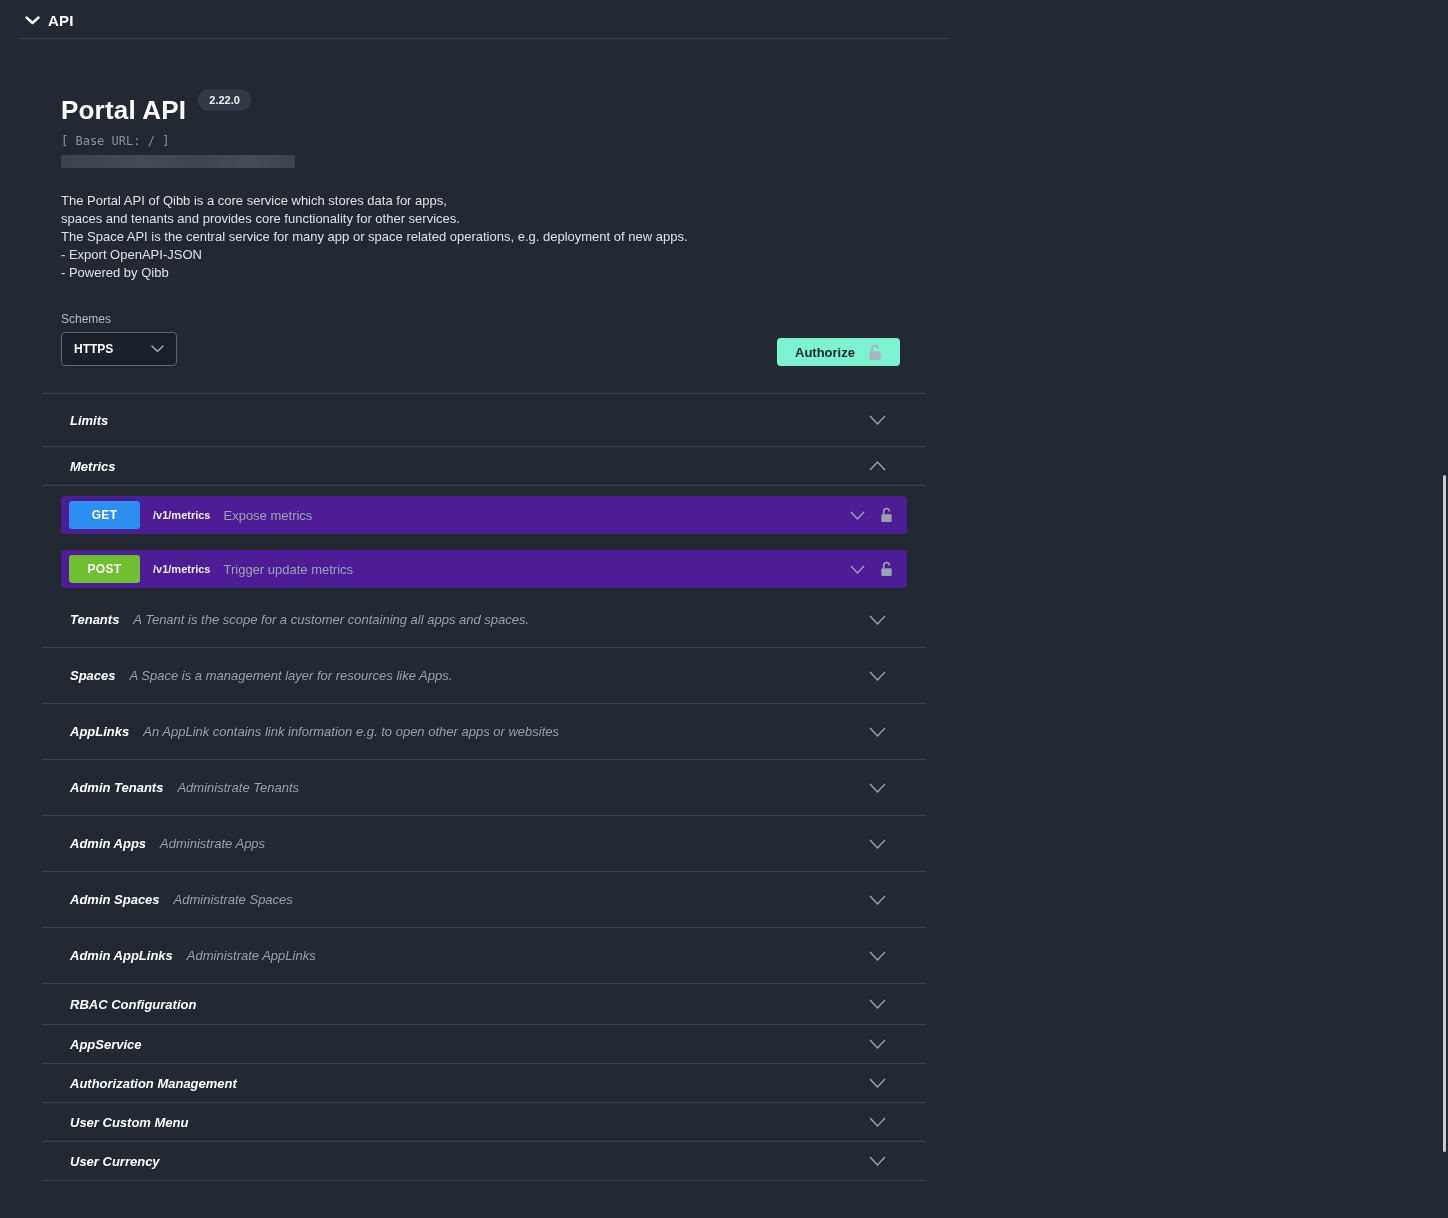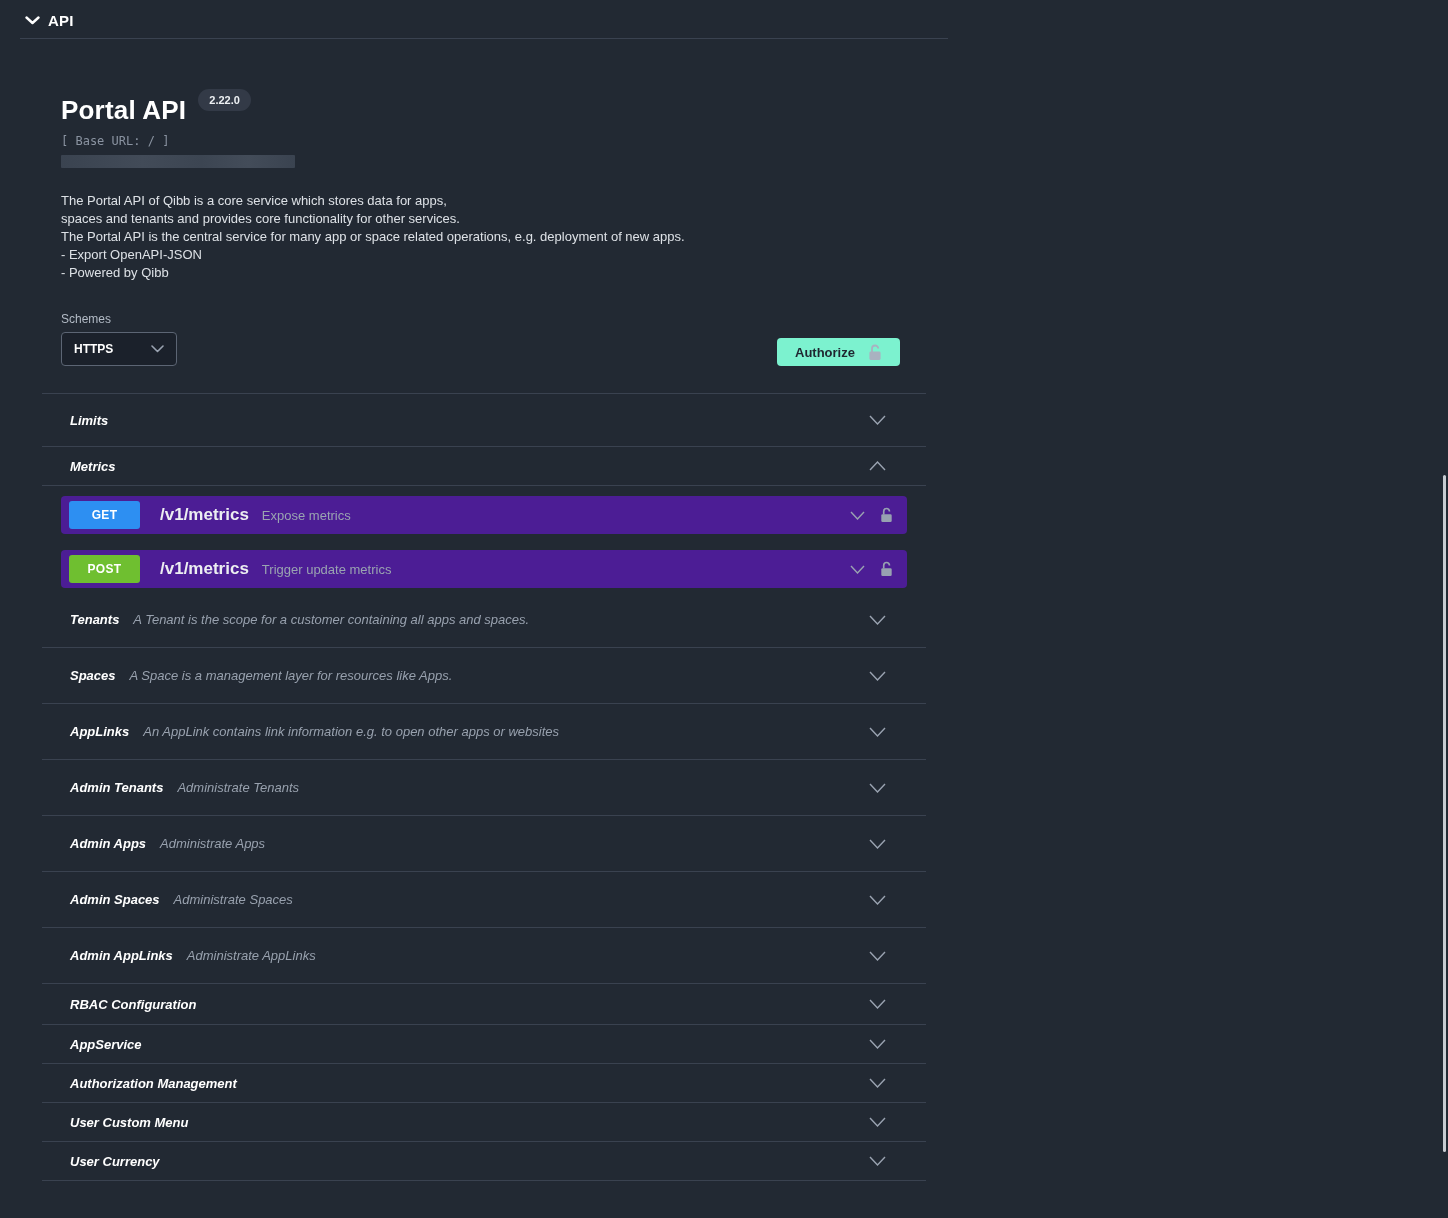--- a/index.html
+++ b/index.html
@@ -96,21 +96,21 @@
   }
   .opblock.get  { margin-top:10px; }
   .opblock.post { margin-top:16px; }
   .method-badge {
     width:71px; height:28px; border-radius:3px;
     display:flex; align-items:center; justify-content:center;
     font-size:12px; font-weight:700; color:#ffffff; letter-spacing:.3px;
   }
   .method-badge.get  { background:#2d8ff2; }
   .method-badge.post { background:#6fbf30; }
-  .op-path { margin-left:20px; font-size:17px; font-weight:700; color:#eceef1; }
+  .op-path { margin-left:13px; font-size:11px; font-weight:700; color:#eceef1; }
   .op-summary { margin-left:13px; font-size:13px; color:#9aa4b1; }
   .op-right { margin-left:auto; display:flex; align-items:center; gap:15px; }
 
   
   .scroll-thumb {
     position:absolute; right:2px; top:475px;
     width:3px; height:677px; border-radius:2px;
     background:#c6cbd1; cursor:grab;
   }
 </style>
@@ -133,21 +133,21 @@
     <div class="info">
       <div class="title-row">
         <h1>Portal API</h1>
         <span class="version-badge">2.22.0</span>
       </div>
       <div class="base-url">[ Base URL: / ]</div>
       <div class="redacted-bar"></div>
       <div class="description">
         <div>The Portal API of Qibb is a core service which stores data for apps,</div>
         <div>spaces and tenants and provides core functionality for other services.</div>
-        <div>The Portal API is the central service for many app or space related operations, e.g. deployment of new apps.</div>
+        <div>The Space API is the central service for many app or space related operations, e.g. deployment of new apps.</div>
         <div>- Export OpenAPI-JSON</div>
         <div>- Powered by Qibb</div>
       </div>
     </div>
 
     <div class="scheme-row">
       <div>
         <label class="schemes-label">Schemes</label>
         <div class="scheme-select">
           <span class="sel-val">HTTPS</span>

